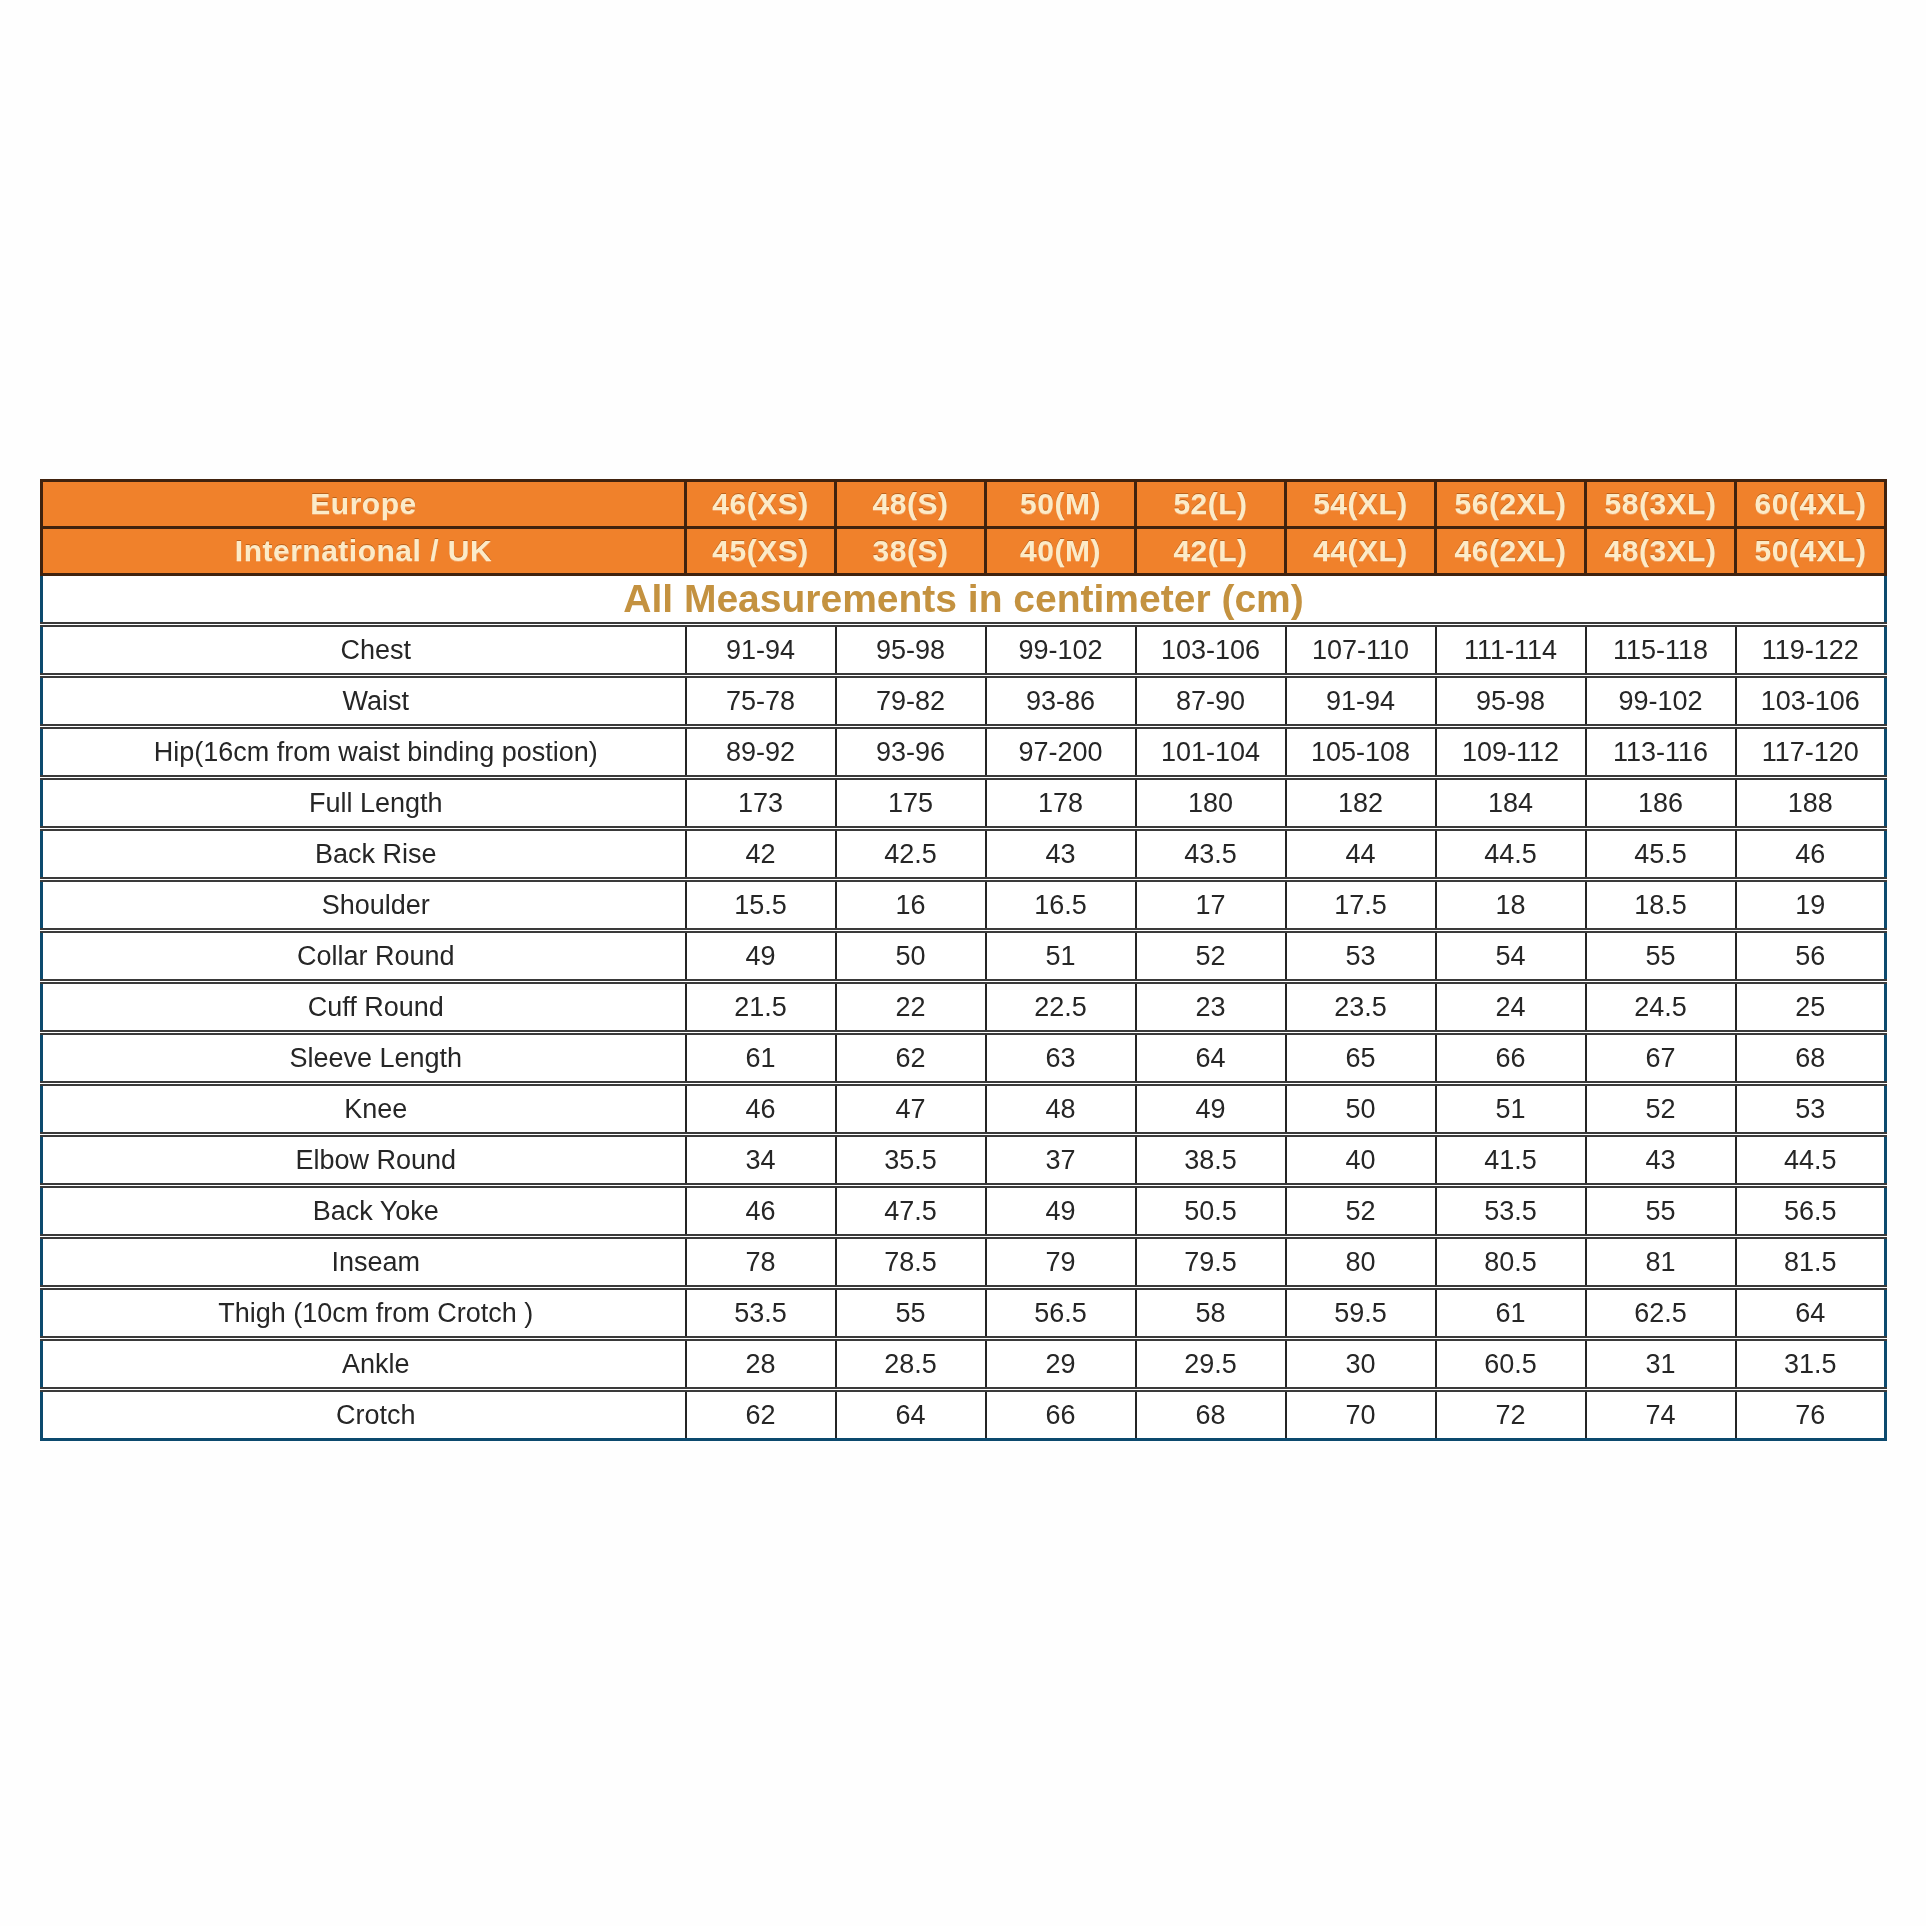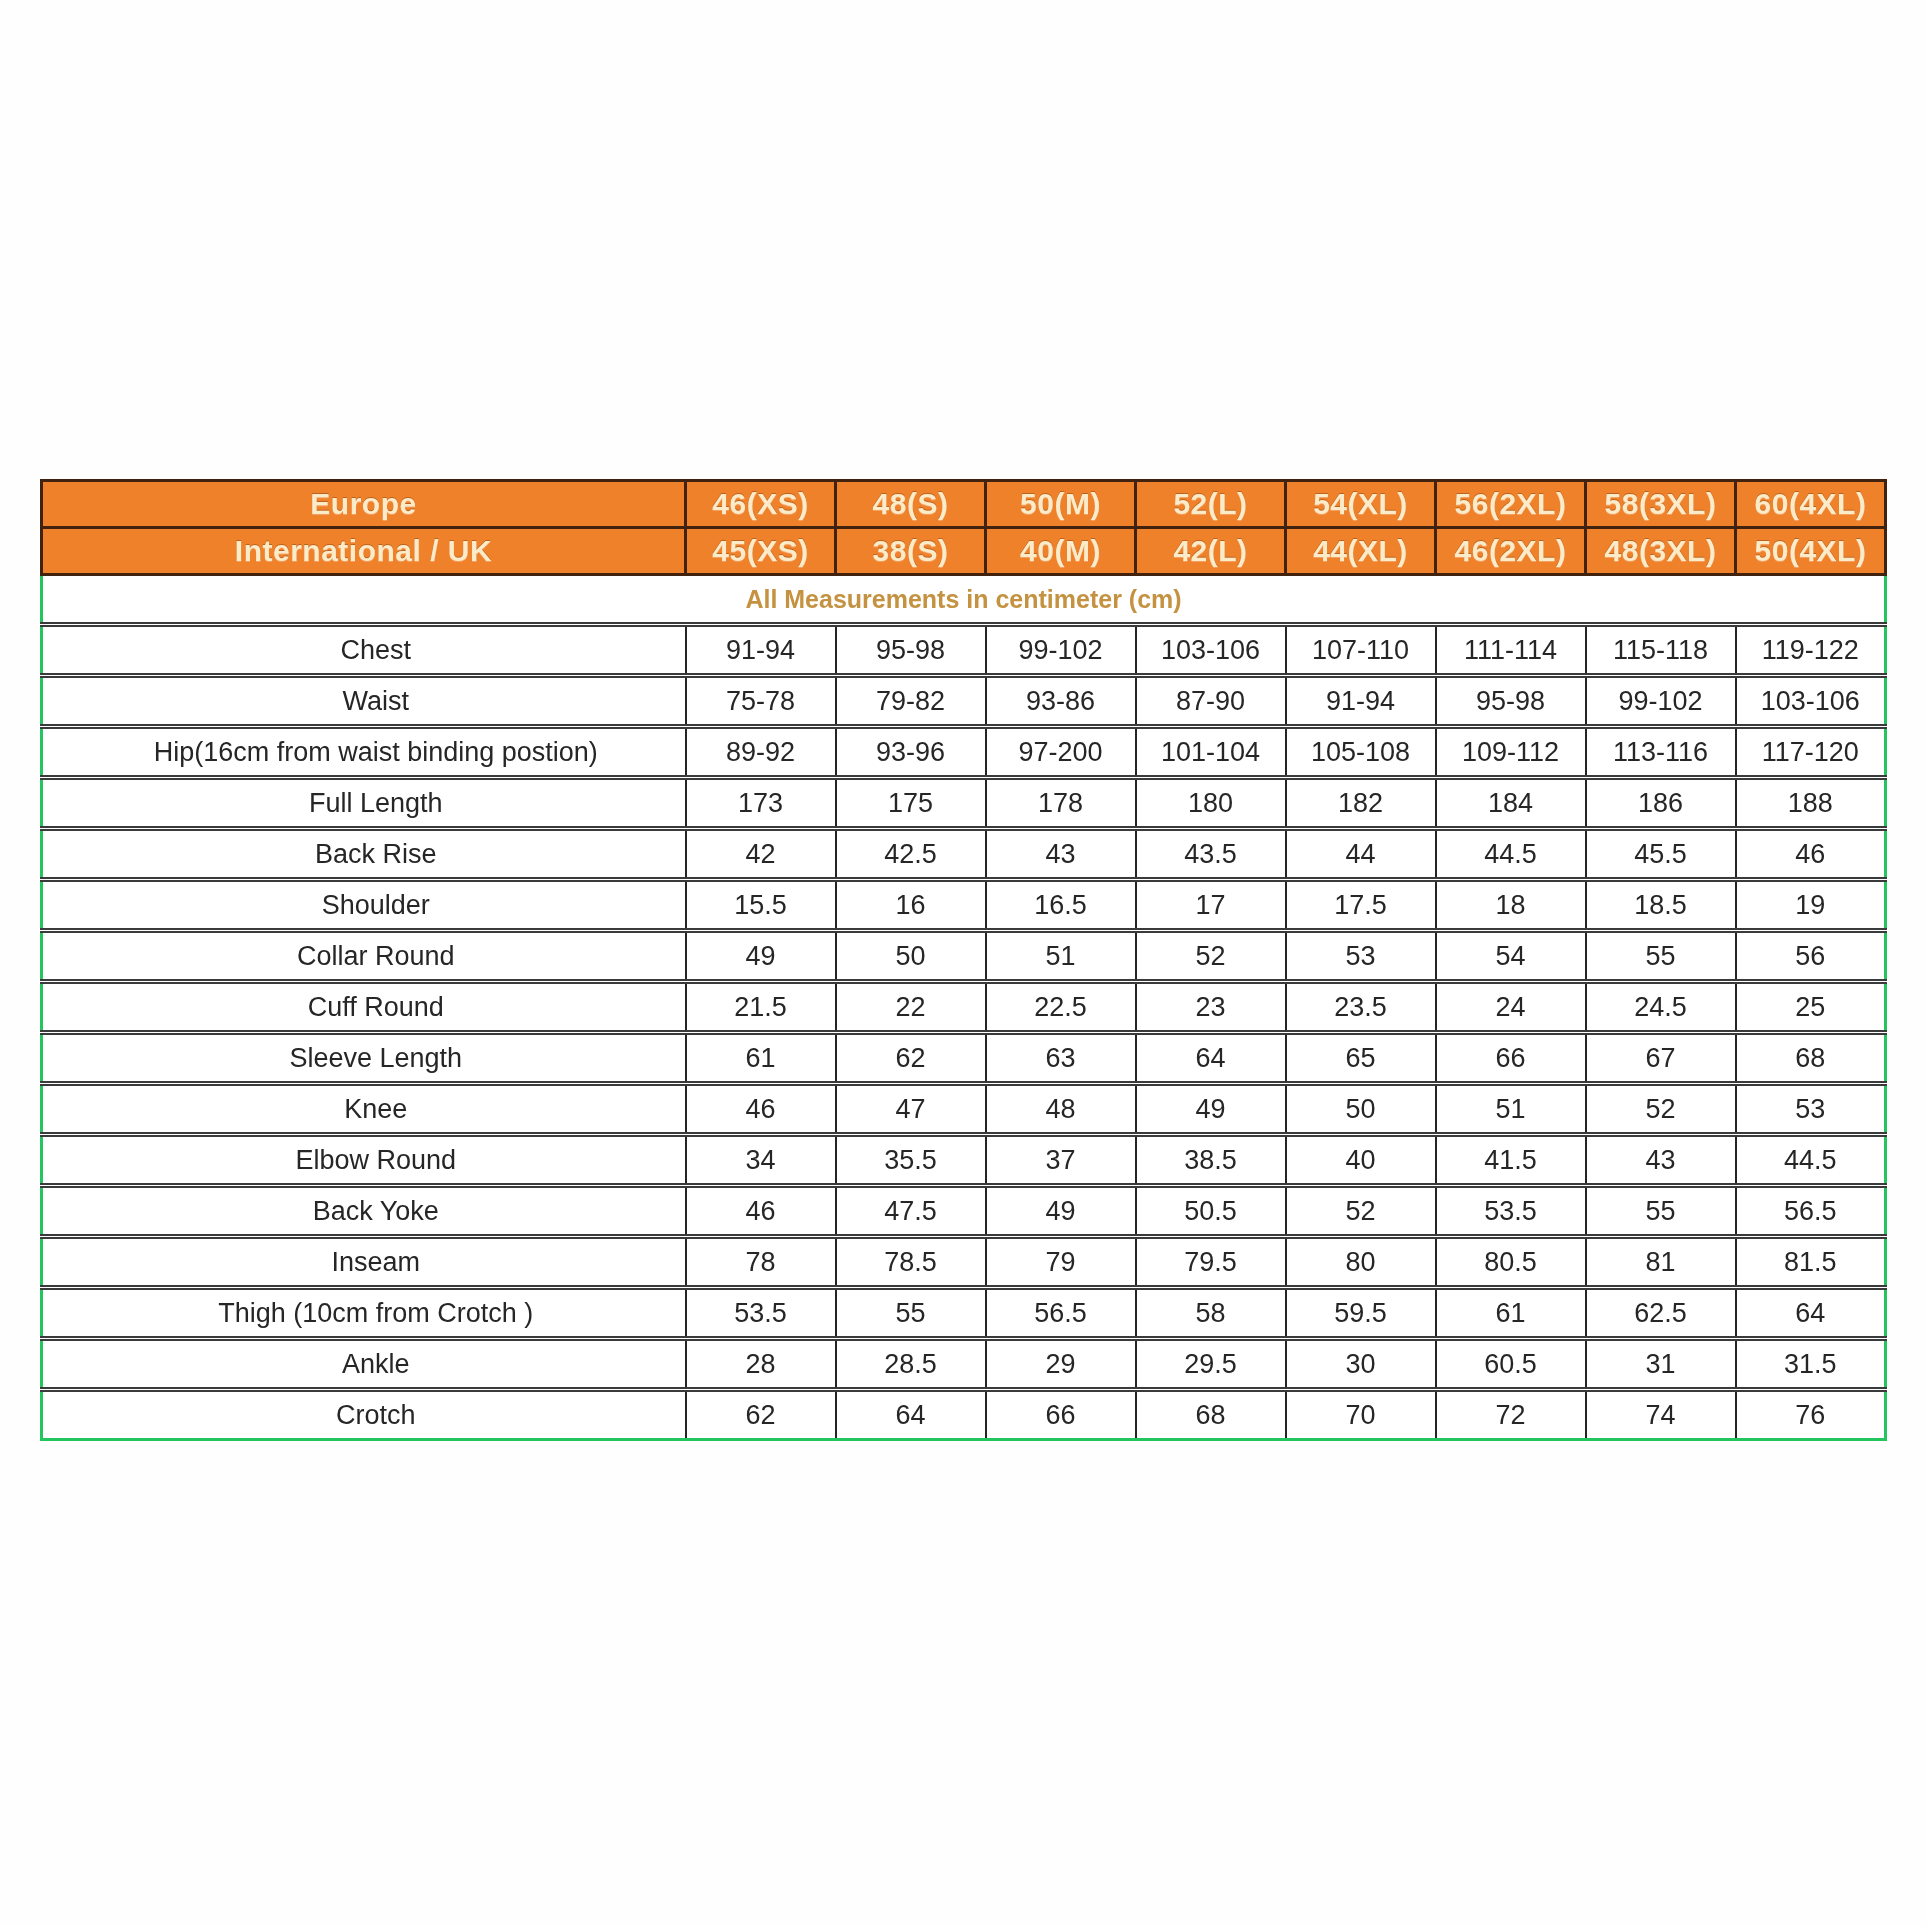--- a/index.html
+++ b/index.html
@@ -17,42 +17,42 @@
   .table-wrap {
     position: absolute;
     left: 40px;
     top: 479px;
     width: 1847px;
   }
   table.size-table {
     width: 100%;
     border-collapse: collapse;
     table-layout: fixed;
-    border: 3px solid #22c55e;
+    border: 3px solid #0c4a6e;
     padding-left: 39px;
   }
   
   .size-table th {
     background: #F0812B;
     color: #FCEBC8;
     font-weight: bold;
     font-size: 30px;
     height: 44px;
     border: 3px solid #40220e;
     text-align: center;
     text-shadow: 0 1px 0 rgba(255,255,255,0.25), 0 -1px 0 rgba(90,40,0,0.35);
     letter-spacing: 0.5px;
     padding: 0;
   }
   
   .size-table td.subtitle-cell {
     height: 46px;
     text-align: center;
     font-weight: bold;
-    font-size: 25px;
+    font-size: 39px;
     color: #C49240;
     background: #ffffff;
     border-left: 2px solid #242424;
     border-right: 2px solid #242424;
     border-top: 3px solid #2a2a2a;
     border-bottom: 2px solid #242424;
   }
   
   .size-table td {
     height: 46px;

